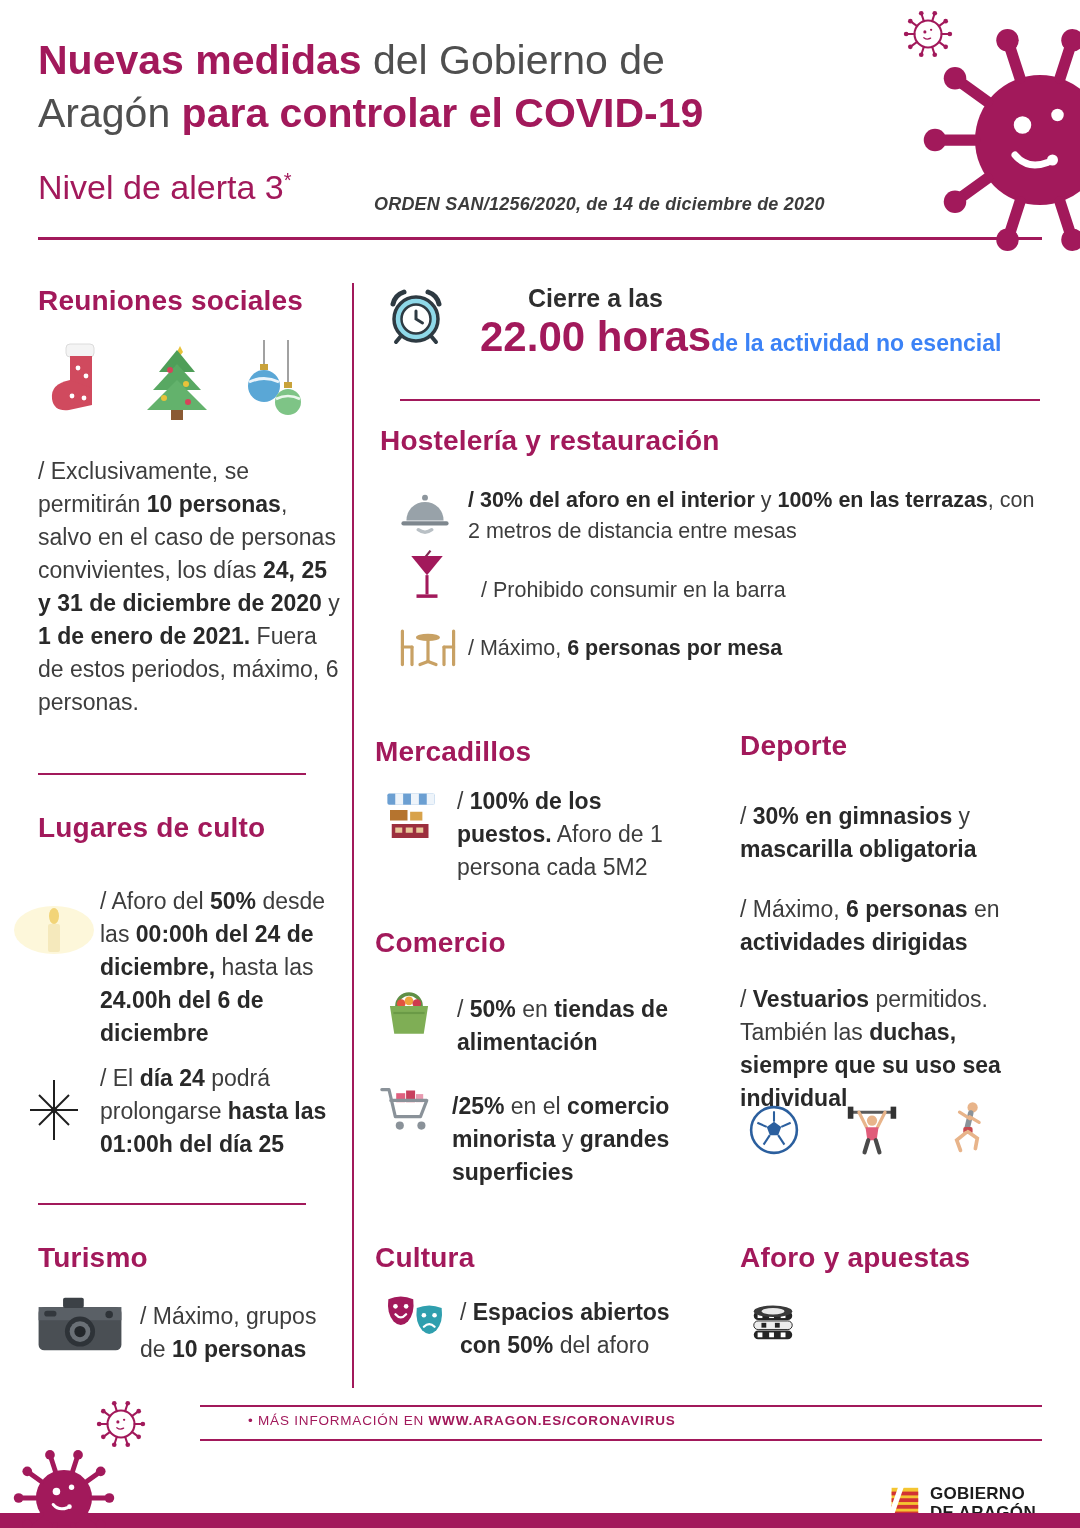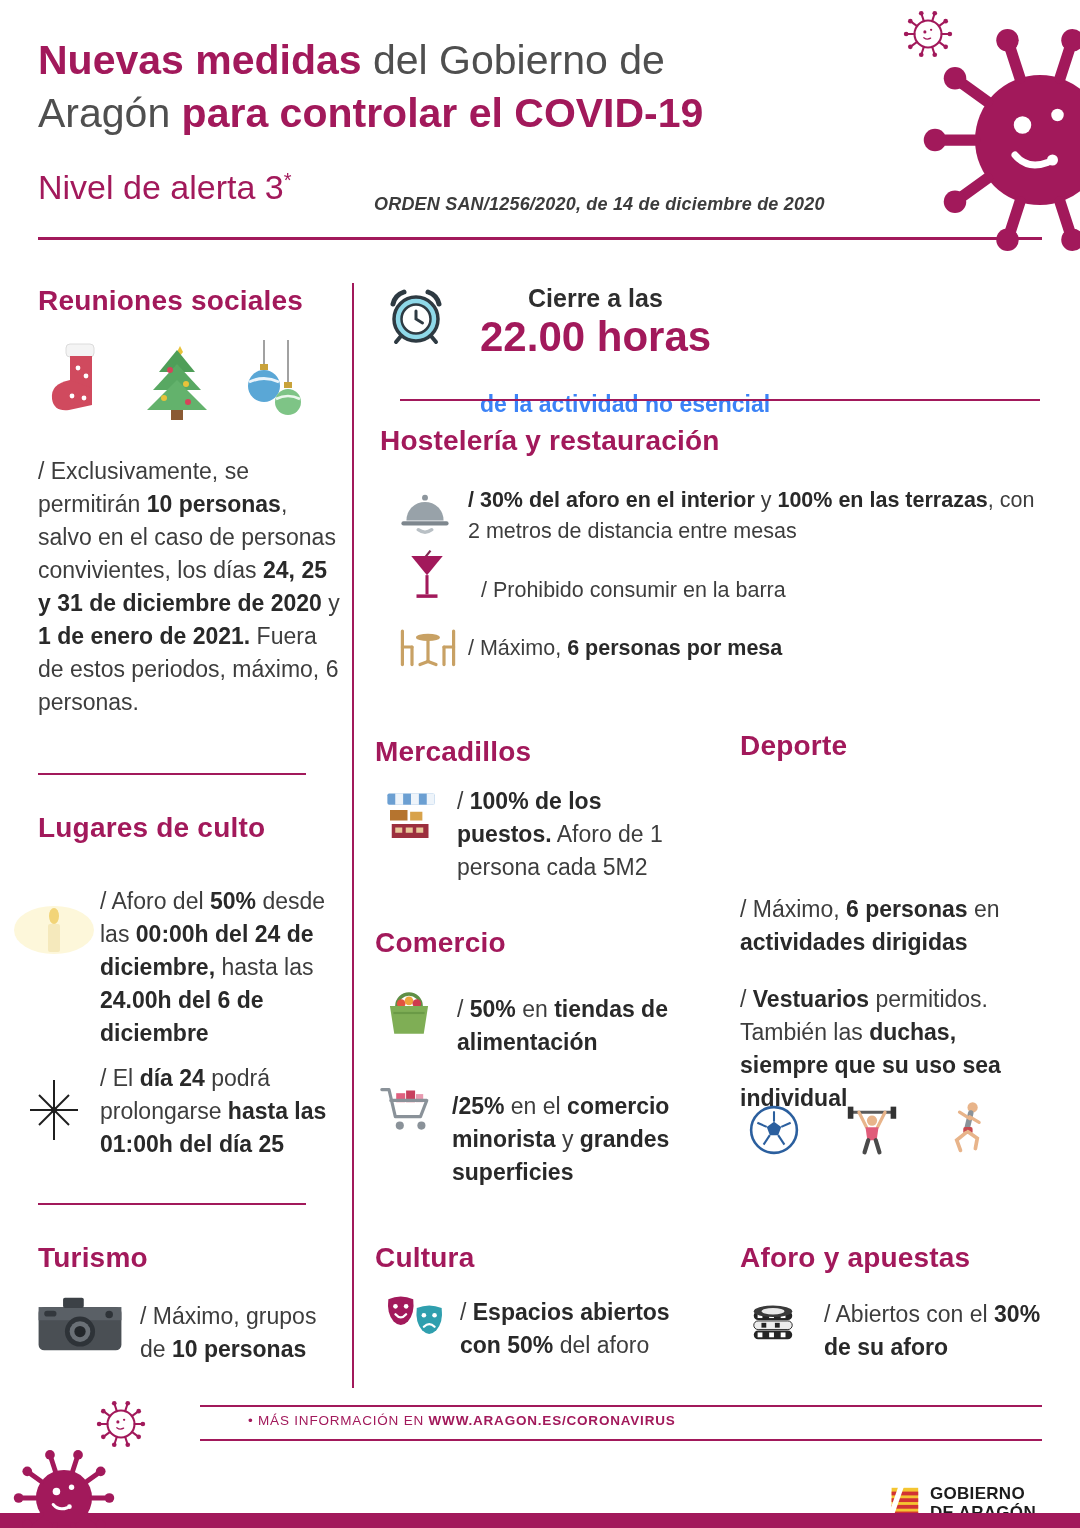--- a/index.html
+++ b/index.html
@@ -21,21 +21,21 @@
   .body-txt .b{font-weight:700;color:var(--dark);}
   .accent{color:var(--accent) !important;}
   .b{font-weight:700;}
   .title{font-size:41px;line-height:53px;color:#4f4f4f;font-weight:400;}
   .title .b{color:#4f4f4f;}
   .title .accent{font-weight:700;}
   .alert{font-size:34px;color:var(--accent);}
   .alert sup{font-size:20px;}
   .order{font-size:18px;font-style:italic;font-weight:700;color:#3c3c3c;letter-spacing:.2px;}
   .closing-intro{font-size:25px;font-weight:700;color:#2e2e2e;margin-left:48px;}
-  .closing-row{display:flex;align-items:baseline;gap:30px;flex-direction:column;}
+  .closing-row{display:flex;align-items:baseline;gap:0;}
   .closing-time{font-size:42px;font-weight:700;color:var(--accent);}
   .closing-detail{font-size:23px;font-weight:700;color:#3b82f6;}
   .icons-row{display:flex;align-items:flex-end;gap:24px;}
   .footer-info{font-size:13.5px;letter-spacing:.8px;color:var(--accent);}
   .footer-info .b{font-weight:700;}
   .logo-text{font-size:17px;font-weight:700;color:#1c1c1c;line-height:19px;letter-spacing:.3px;}
   svg{display:block;}
 </style>
 </head>
 <body>
@@ -282,20 +282,21 @@
       <circle cx="26" cy="16" r="2.6" fill="#ffffff"></circle>
     <path d="M14 25 q6 7 12 0" stroke="#ffffff" stroke-width="2.6" fill="none" stroke-linecap="round"></path>
     <path d="M38 18 Q52 12 66 18 Q68 34 60 43 Q52 51 44 43 Q36 34 38 18 Z" fill="#2f9fae"></path>
     <circle cx="46" cy="26" r="2.6" fill="#ffffff"></circle>
       <circle cx="58" cy="26" r="2.6" fill="#ffffff"></circle>
     <path d="M46 39 q6 -6 12 0" stroke="#ffffff" stroke-width="2.6" fill="none" stroke-linecap="round"></path>
   </svg>
   <div class="abs body-txt" style="left:460px;top:1296px;width:235px;"><span>/ </span><span class="b">Espacios abiertos con 50%</span><span> del aforo</span></div>
 
   <div class="abs h-sec" style="left:740px;top:730px;">Deporte</div>
+  <div class="abs body-txt" style="left:740px;top:800px;width:302px;"><span>/ </span><span class="b">30% en gimnasios</span><span> y </span><span class="b">mascarilla obligatoria</span></div>
   <div class="abs body-txt" style="left:740px;top:893px;width:302px;"><span>/ Máximo, </span><span class="b">6 personas</span><span> en </span><span class="b">actividades dirigidas</span></div>
   <div class="abs body-txt" style="left:740px;top:983px;width:308px;"><span>/ </span><span class="b">Vestuarios</span><span> permitidos. También las </span><span class="b">duchas, siempre que su uso sea individual</span></div>
 
   <div class="abs icons-row" style="left:748px;top:1100px;gap:44px;">
     <svg width="52" height="52" viewBox="0 0 50 50">
       <circle cx="25" cy="25" r="22" fill="#ffffff" stroke="#2b5f9e" stroke-width="2.5"></circle>
       <polygon points="25,17 32,22 29,30 21,30 18,22" fill="#2b5f9e"></polygon>
       <g stroke="#2b5f9e" stroke-width="2">
         <line x1="25" y1="17" x2="25" y2="7"></line>
           <line x1="32" y1="22" x2="41" y2="18"></line>
@@ -333,21 +334,20 @@
     <rect x="6" y="30" width="40" height="9" rx="4.5" fill="#ececec" stroke="#242424"></rect>
     <rect x="14" y="32" width="5" height="5" fill="#242424"></rect>
       <rect x="28" y="32" width="5" height="5" fill="#242424"></rect>
     <rect x="6" y="20" width="40" height="9" rx="4.5" fill="#242424"></rect>
     <rect x="10" y="22" width="5" height="5" fill="#ffffff"></rect>
       <rect x="22" y="22" width="5" height="5" fill="#ffffff"></rect>
       <rect x="34" y="22" width="5" height="5" fill="#ffffff"></rect>
     <ellipse cx="26" cy="20" rx="20" ry="6" fill="#3a3a3a"></ellipse>
     <ellipse cx="26" cy="20" rx="12" ry="3.4" fill="#e8e8e8"></ellipse>
   </svg>
-  <div class="abs body-txt" style="left:824px;top:1298px;width:220px;"><span>/ Abiertos con el </span><span class="b">30% de su aforo</span></div>
 
   <div class="rule" style="left:200px;top:1405px;width:842px;height:2px;"></div>
   <div class="abs footer-info" style="left:228px;top:1413px;margin-left:20px;"><span>•  MÁS INFORMACIÓN EN </span><span class="b">WWW.ARAGON.ES/CORONAVIRUS</span></div>
   <div class="rule" style="left:200px;top:1439px;width:842px;height:2px;"></div>
 
   <svg class="abs" style="left:95px;top:1398px;color:var(--accent);" width="52" height="52" viewBox="0 0 100 100">
       <use href="#virus-outline"></use>
     </svg>
   <svg class="abs" style="left:10px;top:1444px;color:var(--accent);z-index:2;" width="108" height="108" viewBox="0 0 100 100">
       <use href="#virus-filled"></use>

